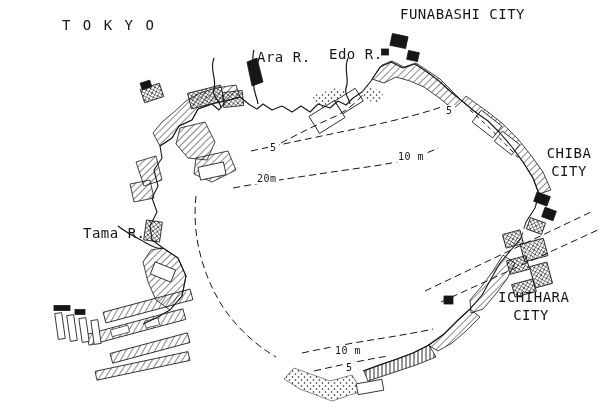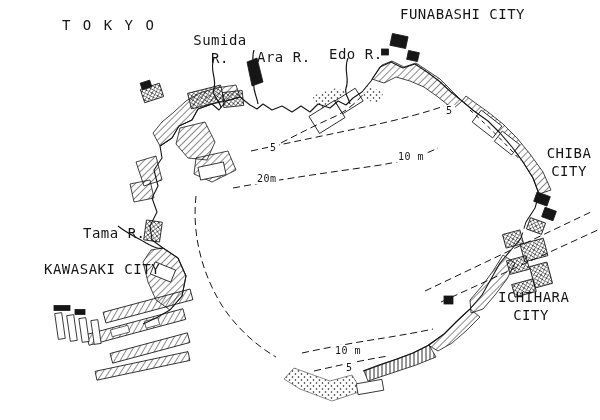--- a/index.html
+++ b/index.html
@@ -120,41 +120,36 @@
       <path d="M314,371 C340,365 364,360 388,356"></path>
       <path d="M425,291 L593,211"></path>
       <path d="M441,302 L600,229"></path>
       <path d="M526,222 L521,238"></path>
       <path d="M470,110 C488,126 506,144 521,161" stroke-dasharray="4 4"></path>
     </g>
   </svg>
 
   <span class="lbl wide" style="left:62px;top:16px">T O K Y O</span>
 
-  <div class="lbl center" style="left:192px;top:31px;width:56px">
-    <span class="line">Sumida</span>
-    <span class="line">R.</span>
-  </div>
 
   <span class="lbl" style="left:257px;top:48px">Ara R.</span>
   <span class="lbl" style="left:329px;top:45px">Edo R.</span>
   <span class="lbl" style="left:400px;top:5px">FUNABASHI CITY</span>
 
   <div class="lbl center" style="left:540px;top:144px;width:58px">
     <span class="line">CHIBA</span>
     <span class="line">CITY</span>
   </div>
 
   <div class="lbl center" style="left:498px;top:288px;width:66px">
     <span class="line">ICHIHARA</span>
     <span class="line">CITY</span>
   </div>
 
   <span class="lbl" style="left:83px;top:224px">Tama R.</span>
-  <span class="lbl" style="left:44px;top:260px">KAWASAKI CITY</span>
 
   <span class="lbl depth" style="left:268px;top:142px">5</span>
   <span class="lbl depth" style="left:255px;top:173px">20m</span>
   <span class="lbl depth" style="left:396px;top:151px">10 m</span>
   <span class="lbl depth" style="left:444px;top:105px">5</span>
   <span class="lbl depth" style="left:333px;top:345px">10 m</span>
   <span class="lbl depth" style="left:344px;top:362px">5</span>
 
 </div>
 

